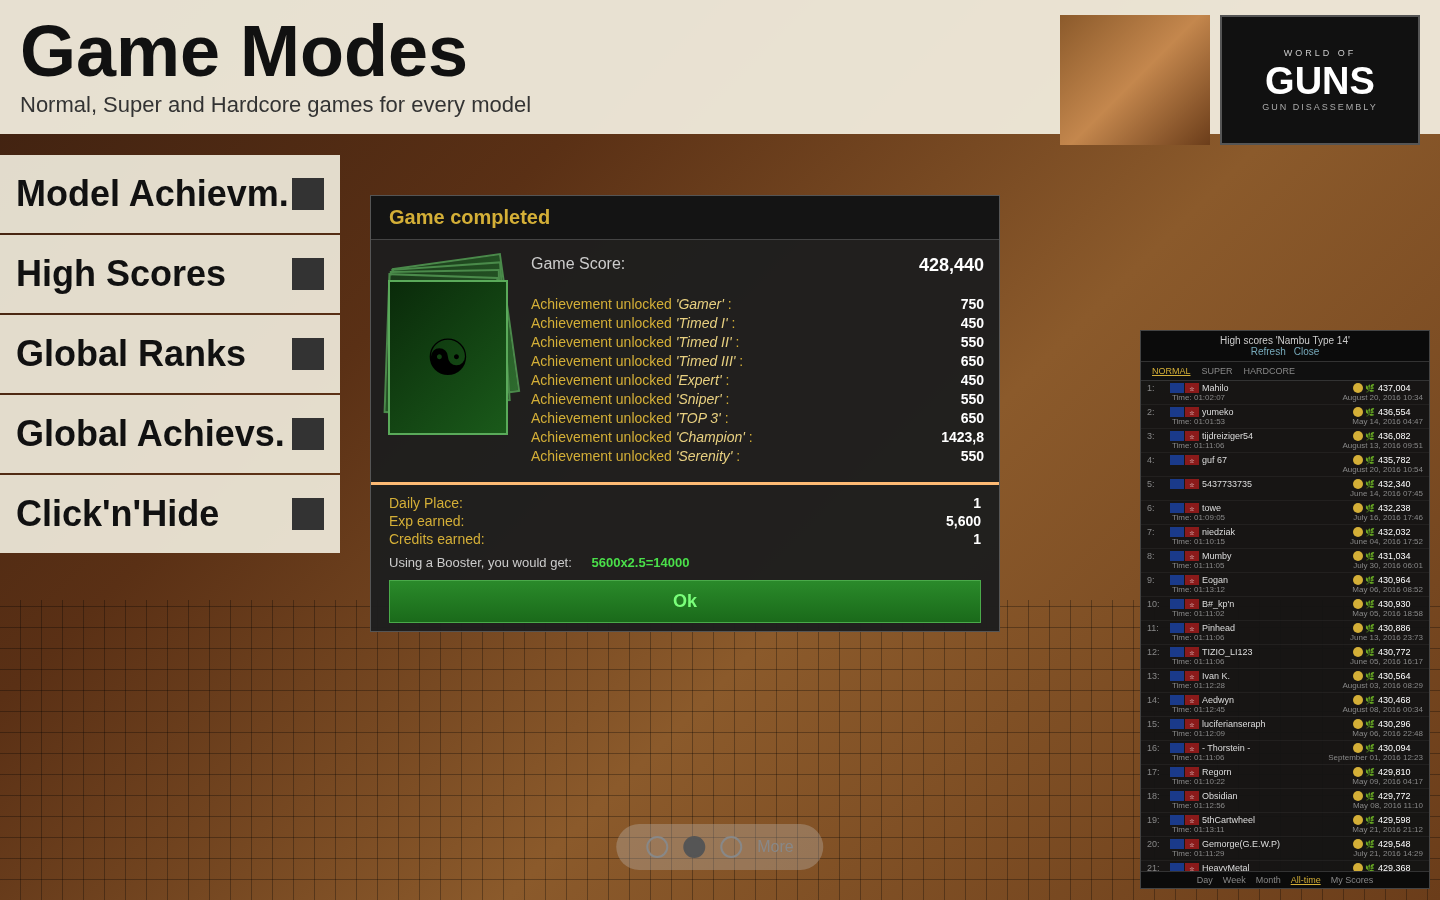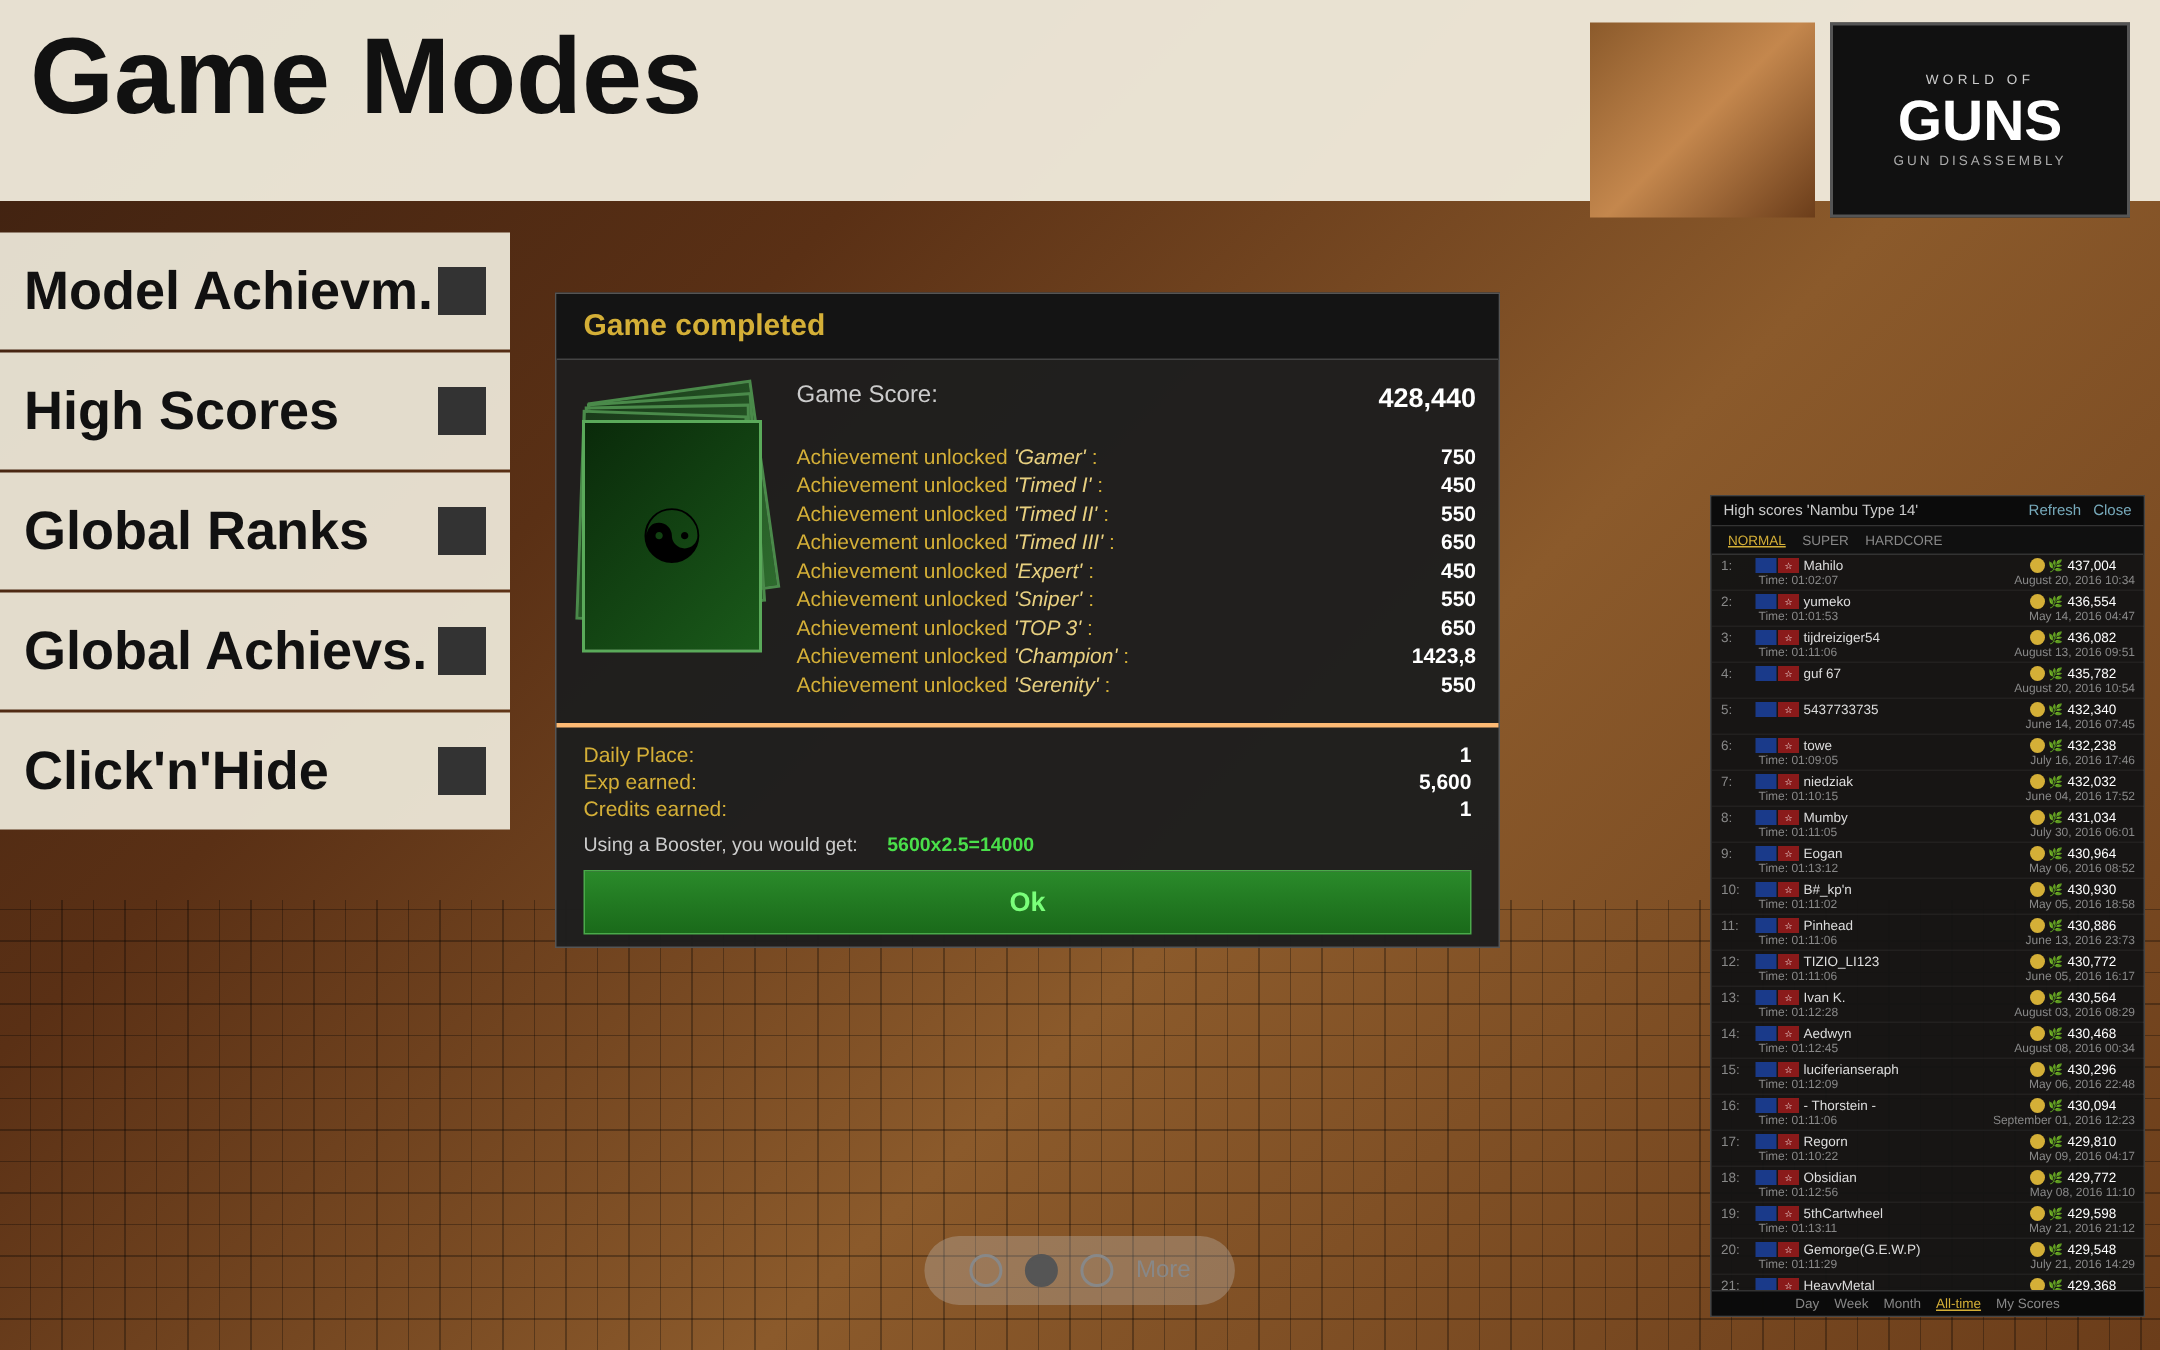--- a/index.html
+++ b/index.html
@@ -312,20 +312,21 @@
       z-index: 20;
       font-size: 10px;
     }
     .scores-panel-header {
       display: flex;
       justify-content: space-between;
       align-items: center;
       padding: 4px 8px;
       background: rgba(10,10,10,0.9);
       border-bottom: 1px solid #333;
+      flex-direction: column;
     }
     .scores-panel-title {
       color: #ccc;
       font-size: 10px;
     }
     .scores-panel-actions {
       display: flex;
       gap: 8px;
     }
     .scores-panel-action {
@@ -444,20 +445,21 @@
     }
   </style>
 </head>
 <body>
 
 <div class="bg-main"></div>
 <div class="bg-grid"></div>
 
 <div class="header">
   <div class="header-title">Game Modes</div>
+  <div class="header-subtitle">Normal, Super and Hardcore games for every model</div>
 </div>
 
 <div class="logo-img-placeholder"></div>
 
 <div class="logo-box">
   <div class="logo-top-text">WORLD OF</div>
   <div class="logo-guns">GUNS</div>
   <div class="logo-bottom-text">GUN DISASSEMBLY</div>
 </div>
 

